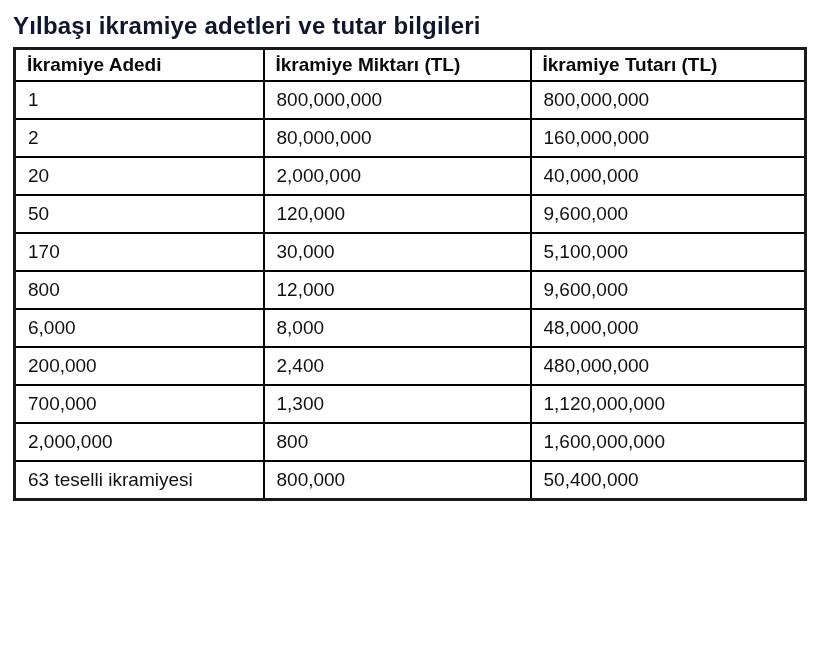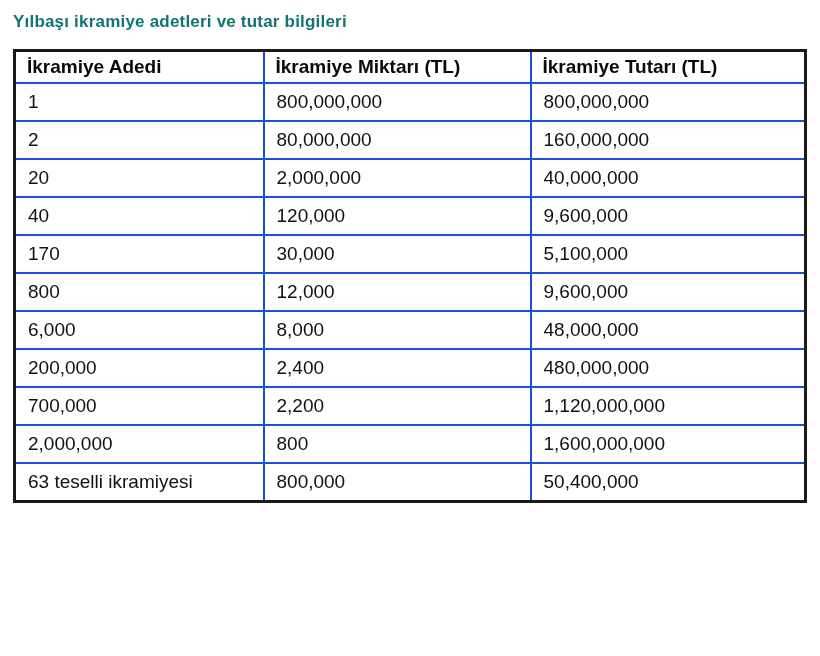--- a/index.html
+++ b/index.html
@@ -10,36 +10,36 @@
     height: 656px;
     overflow: hidden;
     font-family: "Liberation Sans", "DejaVu Sans", sans-serif;
     color: #0d0d0d;
   }
   .page {
     padding: 10px 0 0 13px;
     box-sizing: border-box;
   }
   .page-title {
-    font-size: 17px;
+    font-size: 24px;
     font-weight: bold;
     letter-spacing: 0.2px;
-    margin: 2px 0 17px 0;
-    color: #0f766e;
+    margin: 2px 0 7px 0;
+    color: #0f172a;
   }
   table.prize-table {
     border-collapse: collapse;
     table-layout: fixed;
     width: 791px;
     background: #ffffff;
     border: 3px solid #1a1a1a;
   }
   table.prize-table th,
   table.prize-table td {
-    border: 2px solid #1d4ed8;
+    border: 2px solid #000000;
     font-size: 19px;
     line-height: 22px;
     text-align: left;
     vertical-align: middle;
     white-space: nowrap;
     overflow: hidden;
   }
   table.prize-table th {
     font-weight: bold;
     padding: 4px 10px 4px 11px;
@@ -83,21 +83,21 @@
           <td>2</td>
           <td>80,000,000</td>
           <td>160,000,000</td>
         </tr>
         <tr>
           <td>20</td>
           <td>2,000,000</td>
           <td>40,000,000</td>
         </tr>
         <tr>
-          <td>40</td>
+          <td>50</td>
           <td>120,000</td>
           <td>9,600,000</td>
         </tr>
         <tr>
           <td>170</td>
           <td>30,000</td>
           <td>5,100,000</td>
         </tr>
         <tr>
           <td>800</td>
@@ -109,21 +109,21 @@
           <td>8,000</td>
           <td>48,000,000</td>
         </tr>
         <tr>
           <td>200,000</td>
           <td>2,400</td>
           <td>480,000,000</td>
         </tr>
         <tr>
           <td>700,000</td>
-          <td>2,200</td>
+          <td>1,300</td>
           <td>1,120,000,000</td>
         </tr>
         <tr>
           <td>2,000,000</td>
           <td>800</td>
           <td>1,600,000,000</td>
         </tr>
         <tr>
           <td>63 teselli ikramiyesi</td>
           <td>800,000</td>

